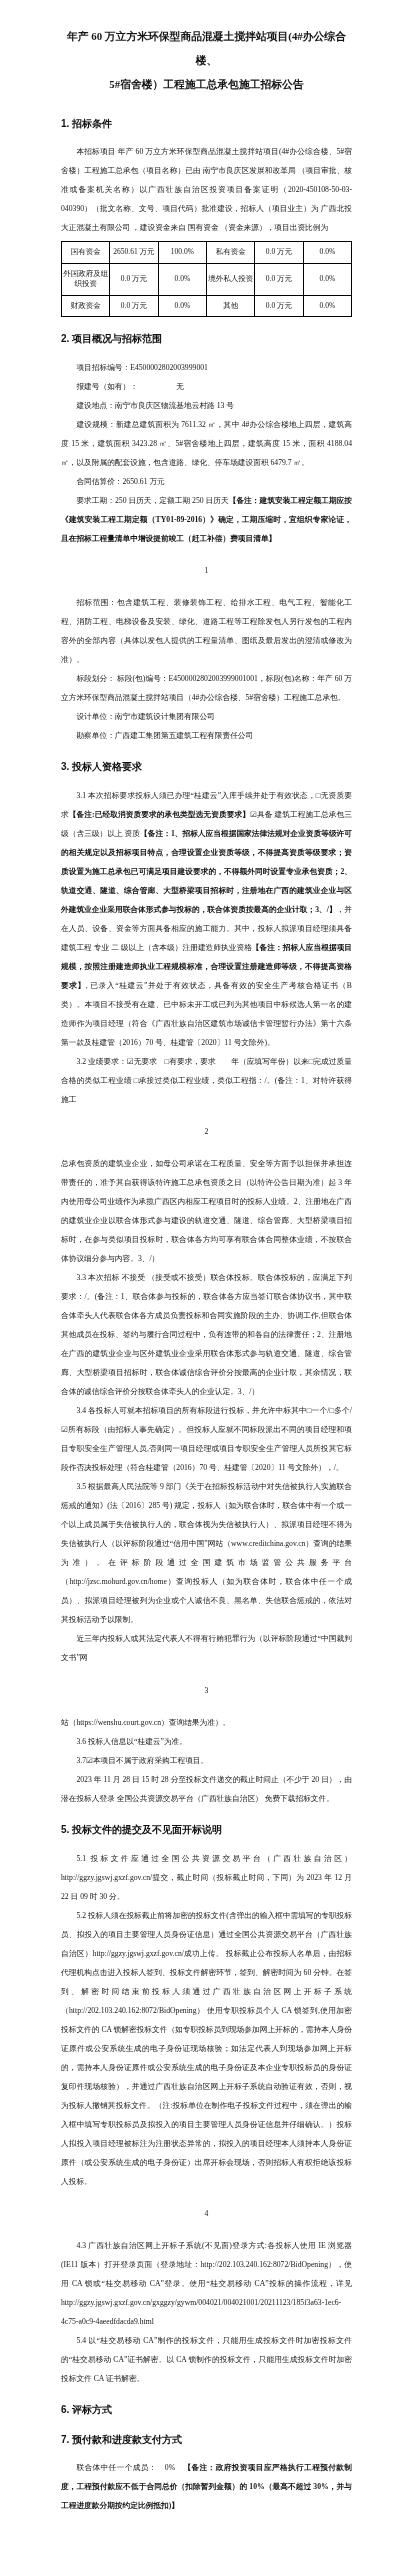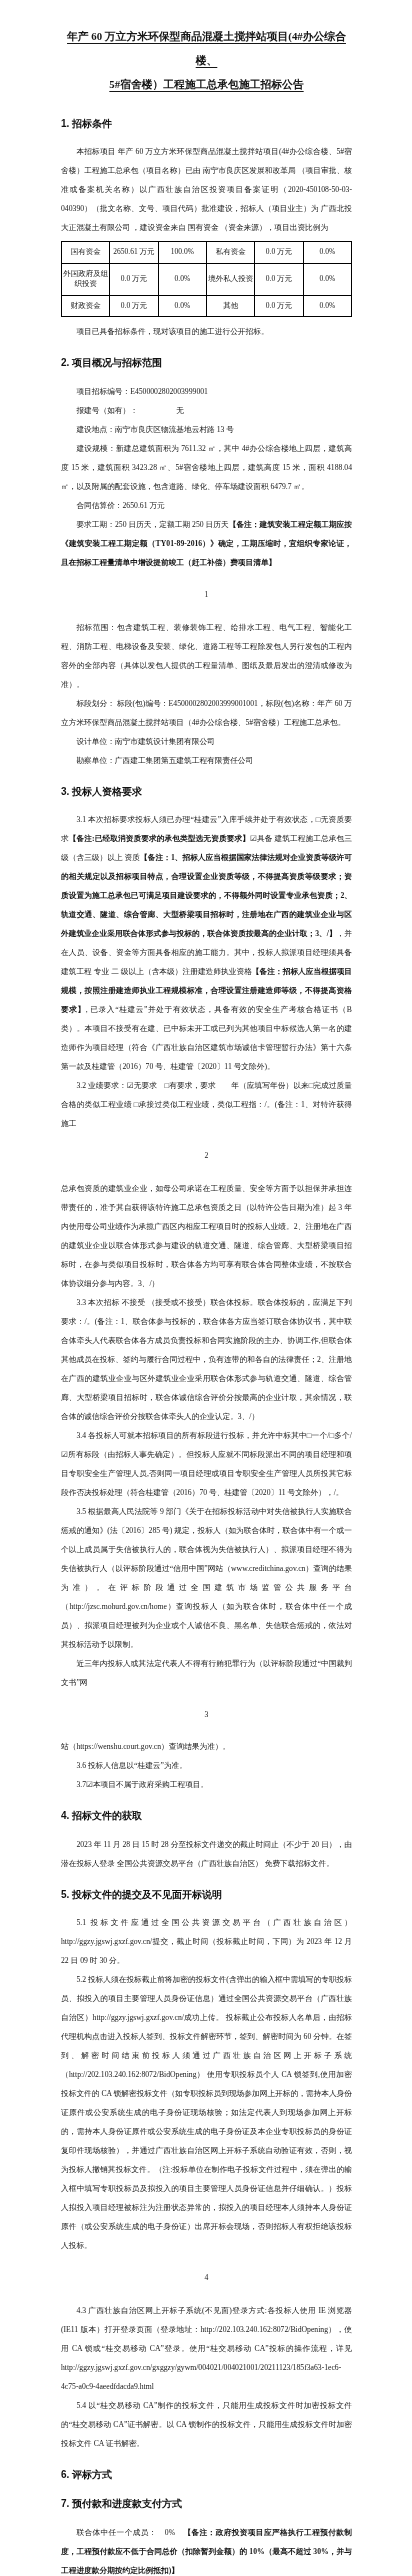--- a/index.html
+++ b/index.html
@@ -4,21 +4,21 @@
 <style>
   html,body { margin:0; padding:0; background:#ffffff; }
   .page {
     width:412px; min-height:3055px; margin:0 auto; background:#ffffff;
     box-sizing:border-box; padding:24px 60px 15.5px 61px;
     font-family:"Liberation Serif","DejaVu Serif",serif;
     color:#161616; font-size:7.7px; line-height:19px;
     text-align:justify; text-justify:inter-ideograph;
   }
   .title { font-weight:bold; text-align:center; font-size:10.8px; line-height:24px; margin:0 0 19.6px 0; }
-  .title div { text-decoration:underline; text-underline-offset:2.6px; }
+  .title div { text-underline-offset:2.6px; }
   h2 {
     font-family:"Liberation Sans","DejaVu Sans",sans-serif;
     font-size:10px; line-height:15.5px; font-weight:bold; color:#111;
     margin:14px 0 10.8px 0; text-align:left;
   }
   p { margin:0; text-indent:2em; }
   p.noind { text-indent:0; }
   .u { text-underline-offset:2.1px; }
   .b { font-weight:bold; }
   table.fund { border-collapse:collapse; width:100%; margin:4.1px 0 5.2px 0; table-layout:fixed; border:1px solid #000; }
@@ -60,21 +60,20 @@
           <tr>
             <td>财政资金</td>
             <td>0.0 万元</td>
             <td>0.0%</td>
             <td>其他</td>
             <td>0.0 万元</td>
             <td>0.0%</td>
           </tr>
         </tbody>
       </table>
-      <p><span>项目已具备招标条件，现对该项目的施工进行公开招标。</span></p>
       <h2>2. 项目概况与招标范围</h2>
       <p><span>项目招标编号：</span><span class="u ">E4500002802003999001</span></p>
       <p><span>报建号（如有）：</span><span class="u ">　　　　　无　　　　　</span></p>
       <p><span>建设地点：</span><span class="u ">南宁市良庆区物流基地云村路 13 号</span></p>
       <p><span>建设规模：</span><span class="u ">新建总建筑面积为 7611.32 ㎡，其中 4#办公综合楼地上四层，建筑高度 15 米，建筑面积 3423.28 ㎡、5#宿舍楼地上四层，建筑高度 15 米，面积 4188.04 ㎡，以及附属的配套设施，包含道路、绿化、停车场建设面积 6479.7 ㎡。</span></p>
       <p><span>合同估算价：</span><span class="u ">2650.61 万元</span></p>
       <p><span>要求工期：</span><span class="u ">250</span><span> 日历天，定额工期 </span><span class="u ">250</span><span> 日历天</span><span class="b">【备注：建筑安装工程定额工期应按《建筑安装工程工期定额（TY01-89-2016）》确定，工期压缩时，宜组织专家论证，且在招标工程量清单中增设提前竣工（赶工补偿）费项目清单】</span></p>
       <div class="pagenum">1</div>
       <p><span>招标范围：包含建筑工程、装修装饰工程、给排水工程、电气工程、智能化工程、消防工程、电梯设备及安装、绿化、道路工程等工程除发包人另行发包的工程内容外的全部内容（具体以发包人提供的工程量清单、图纸及最后发出的澄清或修改为准）。</span></p>
       <p><span>标段划分： 标段(包)编号：</span><span class="u ">E4500002802003999001001</span><span>，标段(包)名称：</span><span class="u ">年产 60 万立方米环保型商品混凝土搅拌站项目（4#办公综合楼、5#宿舍楼）工程施工总承包</span><span>。</span></p>
@@ -86,21 +85,20 @@
       <div class="pagenum">2</div>
       <p class="noind"><span>总承包资质的建筑业企业，如母公司承诺在工程质量、安全等方面予以担保并承担连带责任的，准予其自获得该特许施工总承包资质之日（以特许公告日期为准）起 3 年内使用母公司业绩作为承揽广西区内相应工程项目时的投标人业绩。2、注册地在广西的建筑业企业以联合体形式参与建设的轨道交通、隧道、综合管廊、大型桥梁项目招标时，在参与类似项目投标时，联合体各方均可享有联合体合同整体业绩，不按联合体协议细分参与内容。3、</span><span class="u ">/</span><span>）</span></p>
       <p><span>3.3 本次招标 </span><span class="u ">不接受</span><span> （接受或不接受）联合体投标。联合体投标的，应满足下列要求：</span><span class="u ">/</span><span>。(备注：1、联合体参与投标的，联合体各方应当签订联合体协议书，其中联合体牵头人代表联合体各方成员负责投标和合同实施阶段的主办、协调工作,但联合体其他成员在投标、签约与履行合同过程中，负有连带的和各自的法律责任；2、注册地在广西的建筑业企业与区外建筑业企业采用联合体形式参与轨道交通、隧道、综合管廊、大型桥梁项目招标时，联合体诚信综合评价分按最高的企业计取，其余情况，联合体的诚信综合评价分按联合体牵头人的企业认定。3、</span><span class="u ">/</span><span>）</span></p>
       <p><span>3.4 各投标人可就本招标项目的所有标段进行投标，并允许中标其中</span><span>□</span><span>一个/</span><span>□</span><span>多个/</span><span>☑</span><span>所有标段（由招标人事先确定）。但投标人应就不同标段派出不同的项目经理和项目专职安全生产管理人员,否则同一项目经理或项目专职安全生产管理人员所投其它标段作否决投标处理（符合桂建管（2016）70 号、桂建管〔2020〕11 号文除外），</span><span class="u ">/</span><span>。</span></p>
       <p><span>3.5 根据最高人民法院等 9 部门《关于在招标投标活动中对失信被执行人实施联合惩戒的通知》(法〔2016〕285 号) 规定，投标人（如为联合体时，联合体中有一个或一个以上成员属于失信被执行人的，联合体视为失信被执行人）、拟派项目经理不得为失信被执行人（以评标阶段通过“信用中国”网站（www.creditchina.gov.cn）查询的结果为准）。在评标阶段通过全国建筑市场监管公共服务平台（http://jzsc.mohurd.gov.cn/home）查询投标人（如为联合体时，联合体中任一个成员）、拟派项目经理被列为企业或个人诚信不良、黑名单、失信联合惩戒的，依法对其投标活动予以限制。</span></p>
       <p><span>近三年内投标人或其法定代表人不得有行贿犯罪行为（以评标阶段通过“中国裁判文书”网</span></p>
       <div class="pagenum">3</div>
       <p class="noind"><span>站（https://wenshu.court.gov.cn）查询结果为准）。</span></p>
       <p><span>3.6 投标人信息以“桂建云”为准。</span></p>
       <p><span>3.7</span><span>☑</span><span>本项目不属于政府采购工程项目。</span></p>
-      <h2>4. 招标文件的获取</h2>
       <p><span>2023 年 11 月 28 日 15 时 28 分至投标文件递交的截止时间止（不少于 20 日），由潜在投标人登录 </span><span class="u ">全国公共资源交易平台（广西壮族自治区）</span><span> 免费下载招标文件。</span></p>
       <h2>5. 投标文件的提交及不见面开标说明</h2>
       <p><span>5.1 投标文件应通过全国公共资源交易平台（广西壮族自治区）http://ggzy.jgswj.gxzf.gov.cn/提交，截止时间（投标截止时间，下同）为 2023 年 </span><span class="u ">12</span><span> 月 </span><span class="u ">22</span><span> 日 </span><span class="u ">09</span><span> 时 </span><span class="u ">30</span><span> 分。</span></p>
       <p><span>5.2 投标人须在投标截止前将加密的投标文件(含弹出的输入框中需填写的专职投标员、拟投入的项目主要管理人员身份证信息）通过全国公共资源交易平台（广西壮族自治区）http://ggzy.jgswj.gxzf.gov.cn/成功上传。 投标截止公布投标人名单后，由招标代理机构点击进入投标人签到、投标文件解密环节，签到、解密时间为 60 分钟。在签到、解密时间结束前投标人须通过广西壮族自治区网上开标子系统（http://202.103.240.162:8072/BidOpening） 使用专职投标员个人 CA 锁签到,使用加密投标文件的 CA 锁解密投标文件（如专职投标员到现场参加网上开标的，需持本人身份证原件或公安系统生成的电子身份证现场核验；如法定代表人到现场参加网上开标的，需持本人身份证原件或公安系统生成的电子身份证及本企业专职投标员的身份证复印件现场核验），并通过广西壮族自治区网上开标子系统自动验证有效，否则，视为投标人撤销其投标文件。（注:投标单位在制作电子投标文件过程中，须在弹出的输入框中填写专职投标员及拟投入的项目主要管理人员身份证信息并仔细确认。）投标人拟投入项目经理被标注为注册状态异常的，拟投入的项目经理本人须持本人身份证原件（或公安系统生成的电子身份证）出席开标会现场，否则招标人有权拒绝该投标人投标。</span></p>
       <div class="pagenum">4</div>
       <p><span>4.3 广西壮族自治区网上开标子系统(不见面)登录方式:各投标人使用 IE 浏览器(IE11 版本）打开登录页面（登录地址：http://202.103.240.162:8072/BidOpening），使用 CA 锁或“桂交易移动 CA”登录。使用“桂交易移动 CA”投标的操作流程，详见 http://ggzy.jgswj.gxzf.gov.cn/gxggzy/gywm/004021/004021001/20211123/185f3a63-1ec6-4c75-a0c9-4aeedfdacda9.html</span></p>
       <p><span>5.4 以“桂交易移动 CA”制作的投标文件，只能用生成投标文件时加密投标文件的“桂交易移动 CA”证书解密。以 CA 锁制作的投标文件，只能用生成投标文件时加密投标文件 CA 证书解密。</span></p>
       <h2>6. 评标方式</h2>
       <h2>7. 预付款和进度款支付方式</h2>
       <p><span>联合体中任一个成员：</span><span class="u ">　0%　</span><span class="b">【备注：政府投资项目应严格执行工程预付款制度，工程预付款应不低于合同总价（扣除暂列金额）的 10%（最高不超过 30%，并与工程进度款分期按约定比例抵扣)】</span></p>

